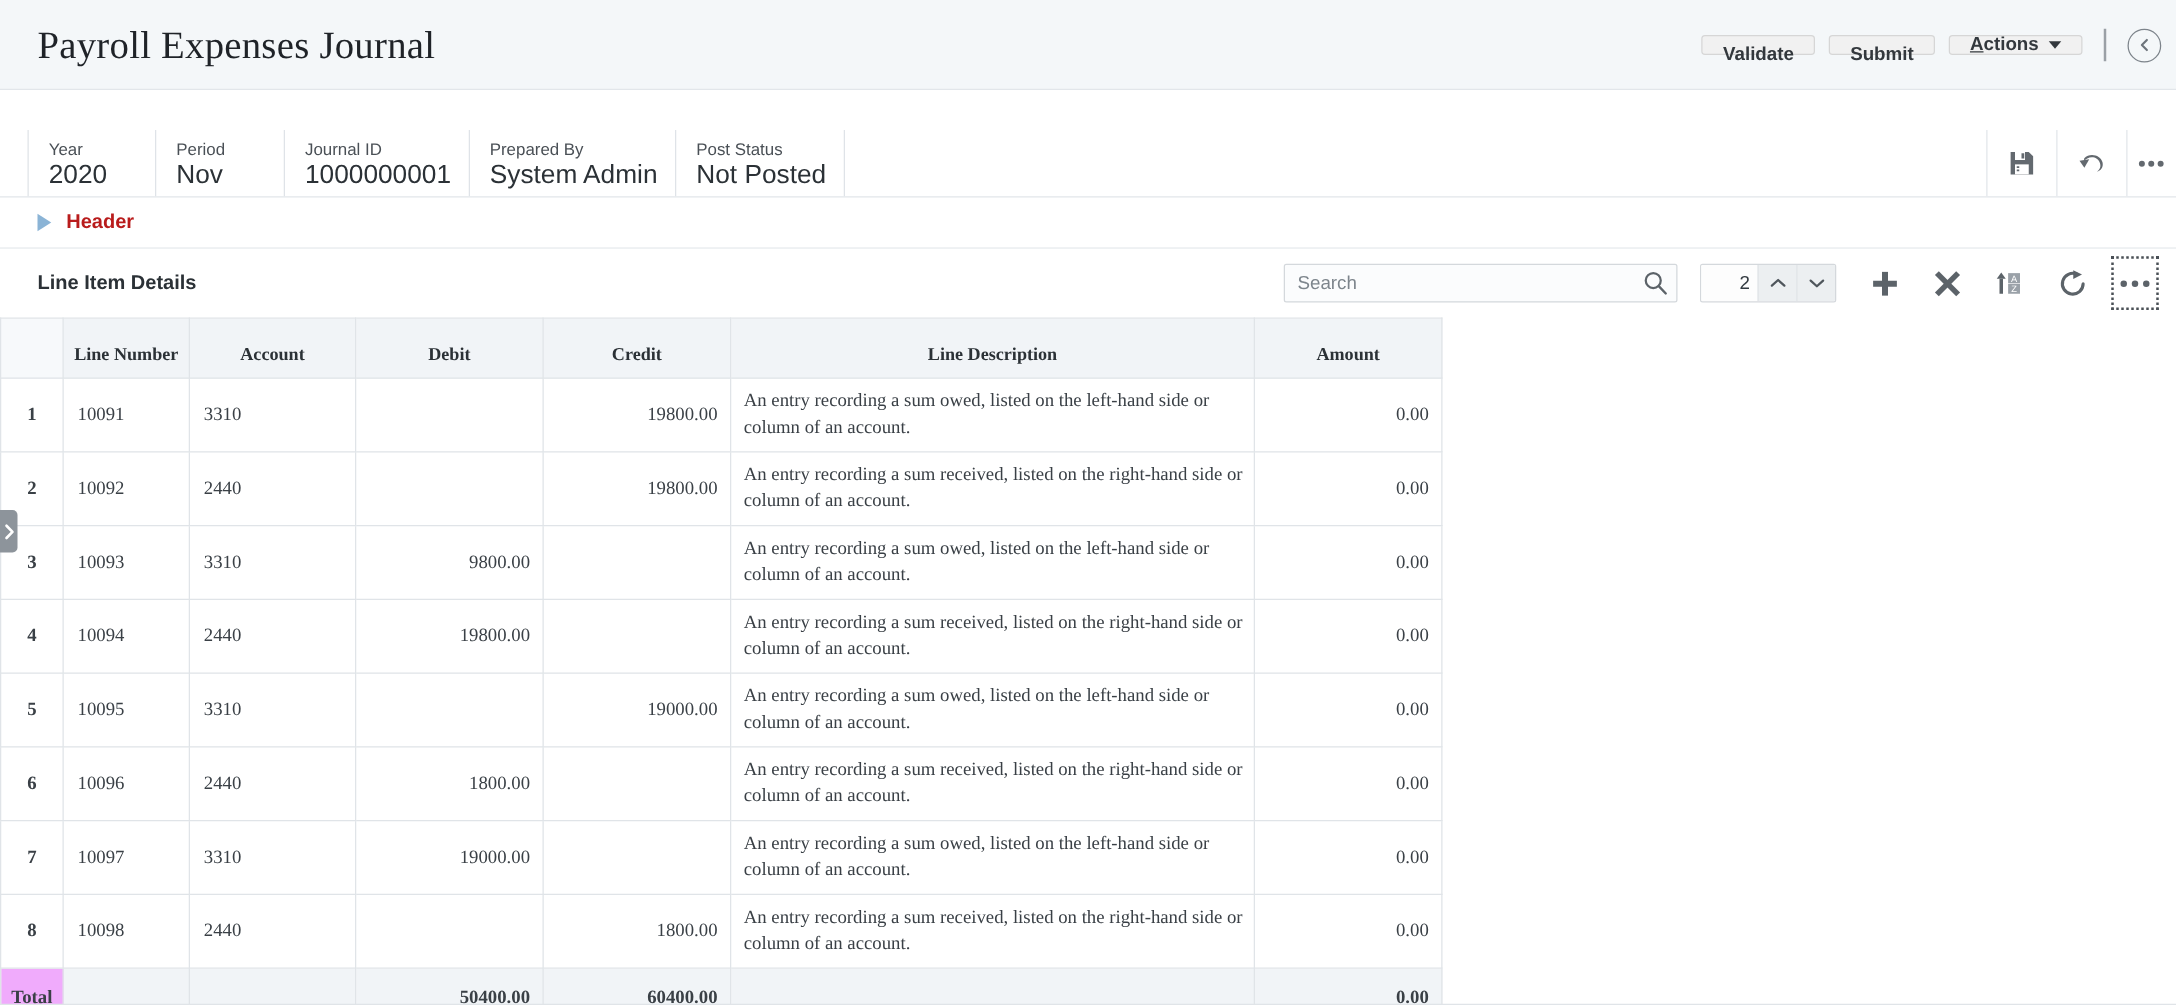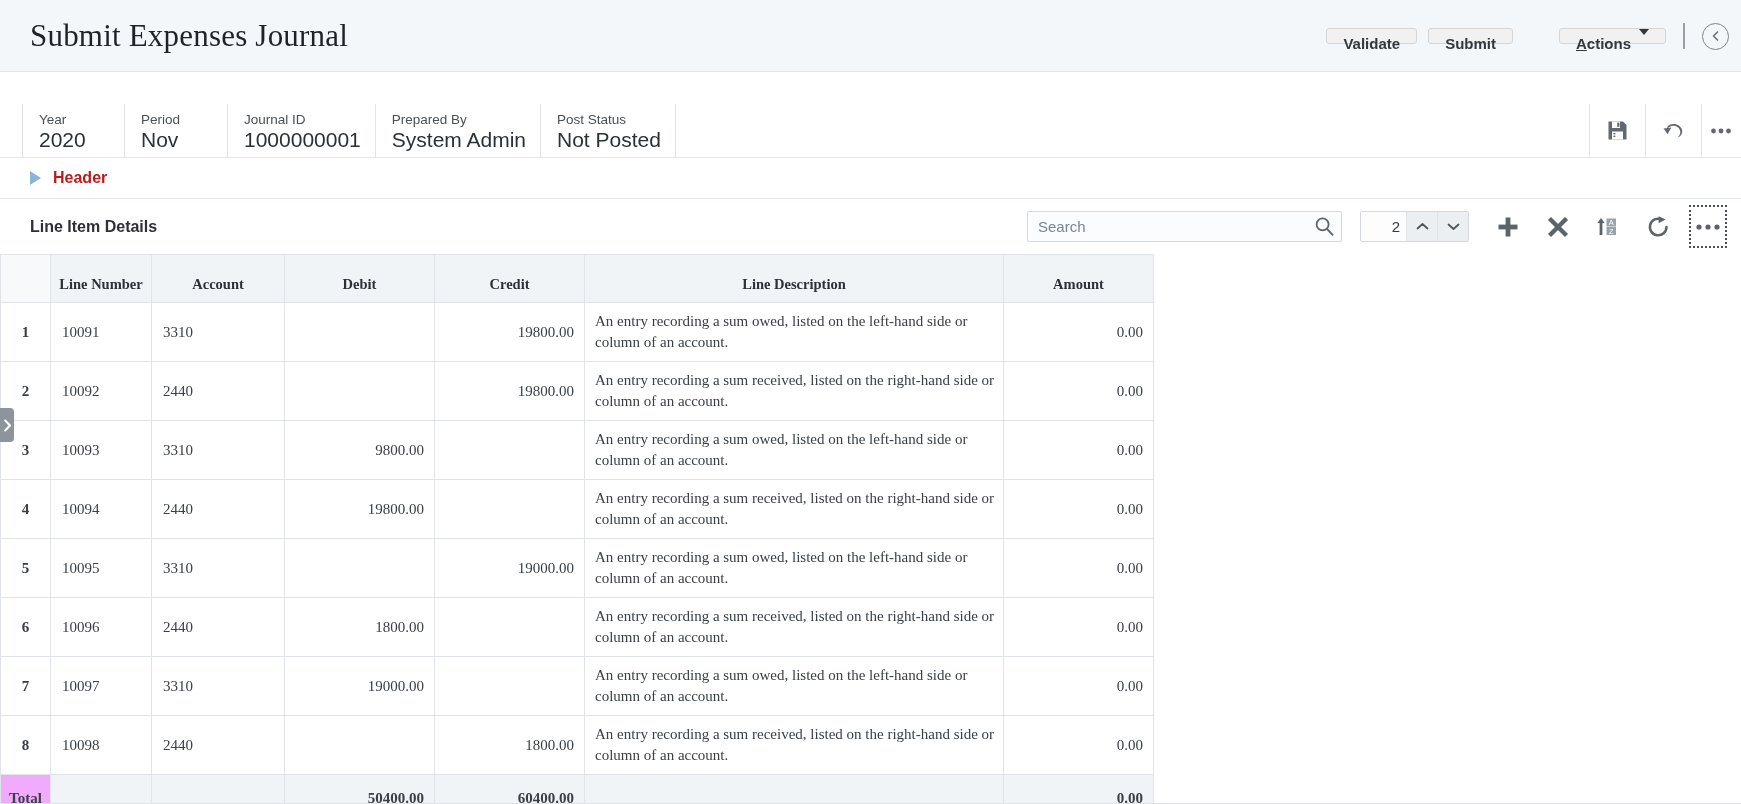--- a/index.html
+++ b/index.html
@@ -40,21 +40,21 @@
     font-size: 15px;
     font-weight: bold;
     color: #33383d;
     padding: 0 16px;
     height: 16px;
     line-height: 30px;
     cursor: pointer;
     font-family: "Liberation Sans", sans-serif;
     white-space: nowrap;
   }
-  .btn.actions { display: flex; align-items: flex-start; gap: 8px; margin-left: 35px; }
+  .btn.actions { display: flex; align-items: center; gap: 8px; }
   .btn.actions .lbl { position: relative; }
   .btn.actions .lbl::first-letter { text-decoration: underline; }
   .caret-down {
     width: 0; height: 0;
     border-left: 5px solid transparent;
     border-right: 5px solid transparent;
     border-top: 6px solid #33383d;
     display: inline-block;
   }
   .vdiv { width: 2px; height: 26px; background: #9aa0a6; margin: 0 6px; }
@@ -237,21 +237,21 @@
     position: absolute; left: 0; right: 0; bottom: 0;
     height: 1px; background: #e0e4e8;
   }
 </style>
 </head>
 <body>
 
 <div id="app">
 
   <div class="titlebar">
-    <div class="page-title">Submit Expenses Journal</div>
+    <div class="page-title">Payroll Expenses Journal</div>
 
     <div class="titlebar-actions">
       <button class="btn">Validate</button>
       <button class="btn">Submit</button>
       <button class="btn actions">
         <span class="lbl">Actions</span>
         <span class="caret-down"></span>
       </button>
       <span class="vdiv"></span>
       <span class="circle-back">

